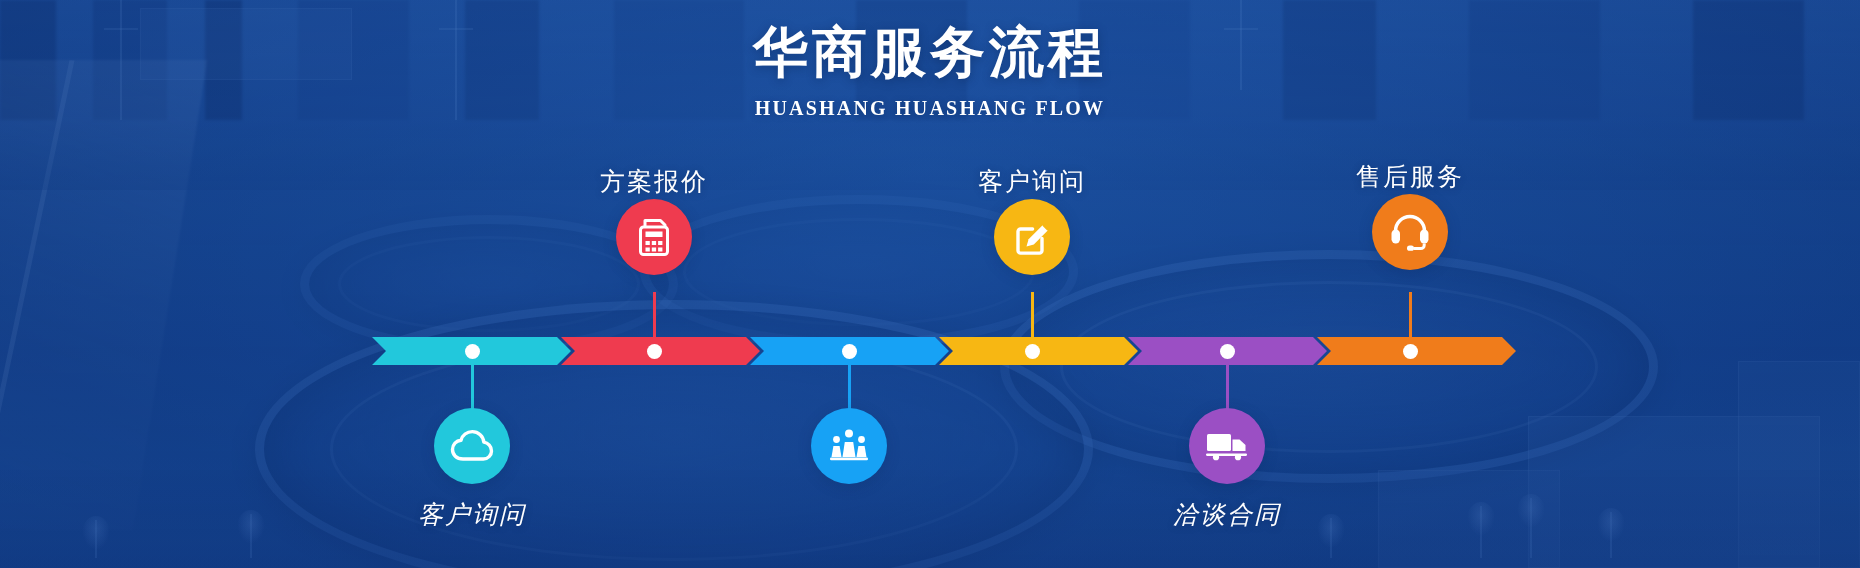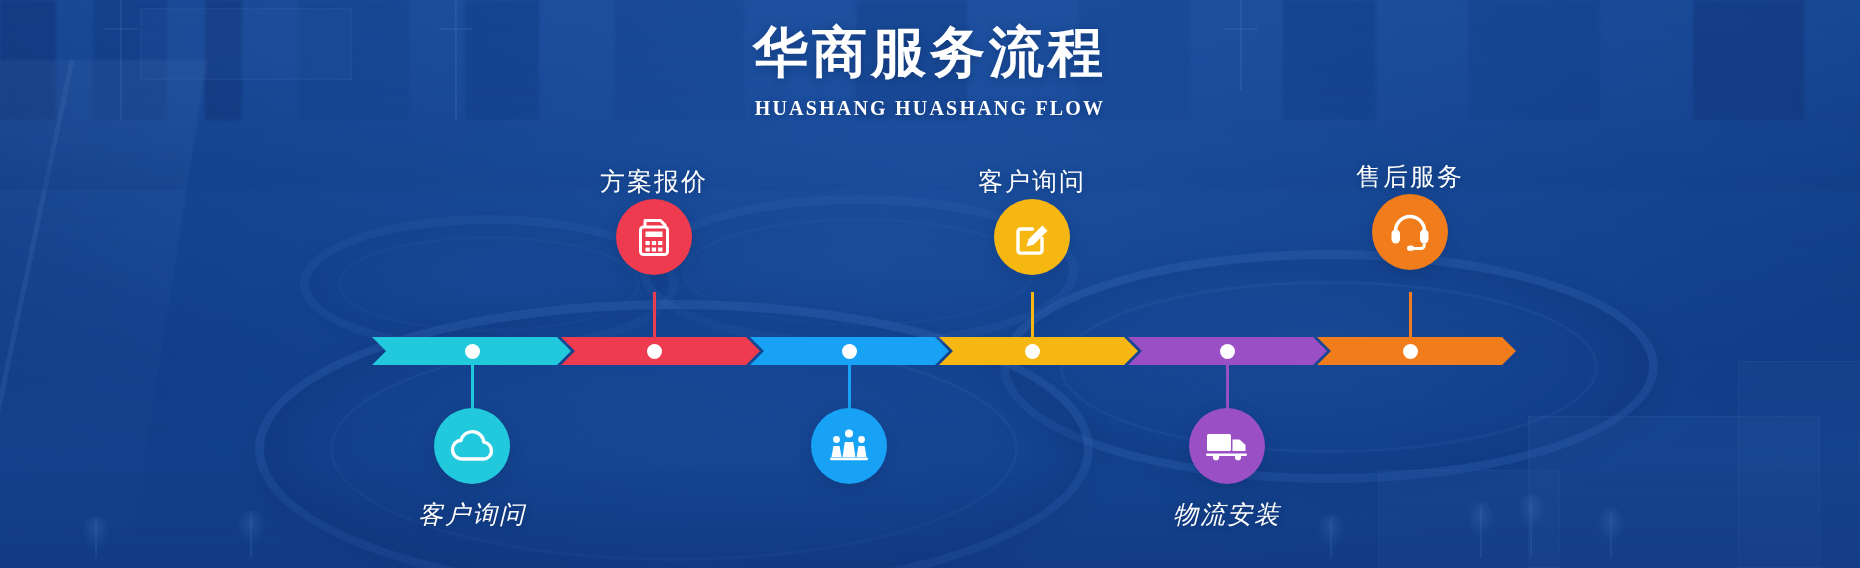--- a/index.html
+++ b/index.html
@@ -334,21 +334,21 @@
         <span>
           <svg width="46" height="34" viewBox="0 0 46 34">
             <rect x="3" y="5" width="24" height="17" rx="1.6" fill="#ffffff"></rect>
             <path d="M28.5 10.5 H35.5 L41.5 16 V22 H28.5 Z" fill="#ffffff"></path>
             <rect x="2" y="24.5" width="41" height="2.4" rx="1.1" fill="#ffffff"></rect>
             <circle cx="12" cy="28.2" r="3.1" fill="#ffffff"></circle>
             <circle cx="34" cy="28.2" r="3.1" fill="#ffffff"></circle>
           </svg>
         </span>
       </div>
-      <div class="node-label">物流安装</div>
+      <div class="node-label">洽谈合同</div>
     </div>
 
     <div class="node up" style="left:1260px; top:160px; width:300px;">
       <div class="node-label">售后服务</div>
       <div class="circle" style="background:#f07c1b">
         <span>
           <svg width="44" height="42" viewBox="0 0 44 42">
             <path d="M7.5 24 V20 a14.5 14.5 0 0 1 29 0 V24" fill="none" stroke="#ffffff" stroke-width="3.4" stroke-linecap="round"></path>
             <rect x="3.5" y="18.5" width="8.5" height="14" rx="4.2" fill="#ffffff"></rect>
             <rect x="32" y="18.5" width="8.5" height="14" rx="4.2" fill="#ffffff"></rect>

